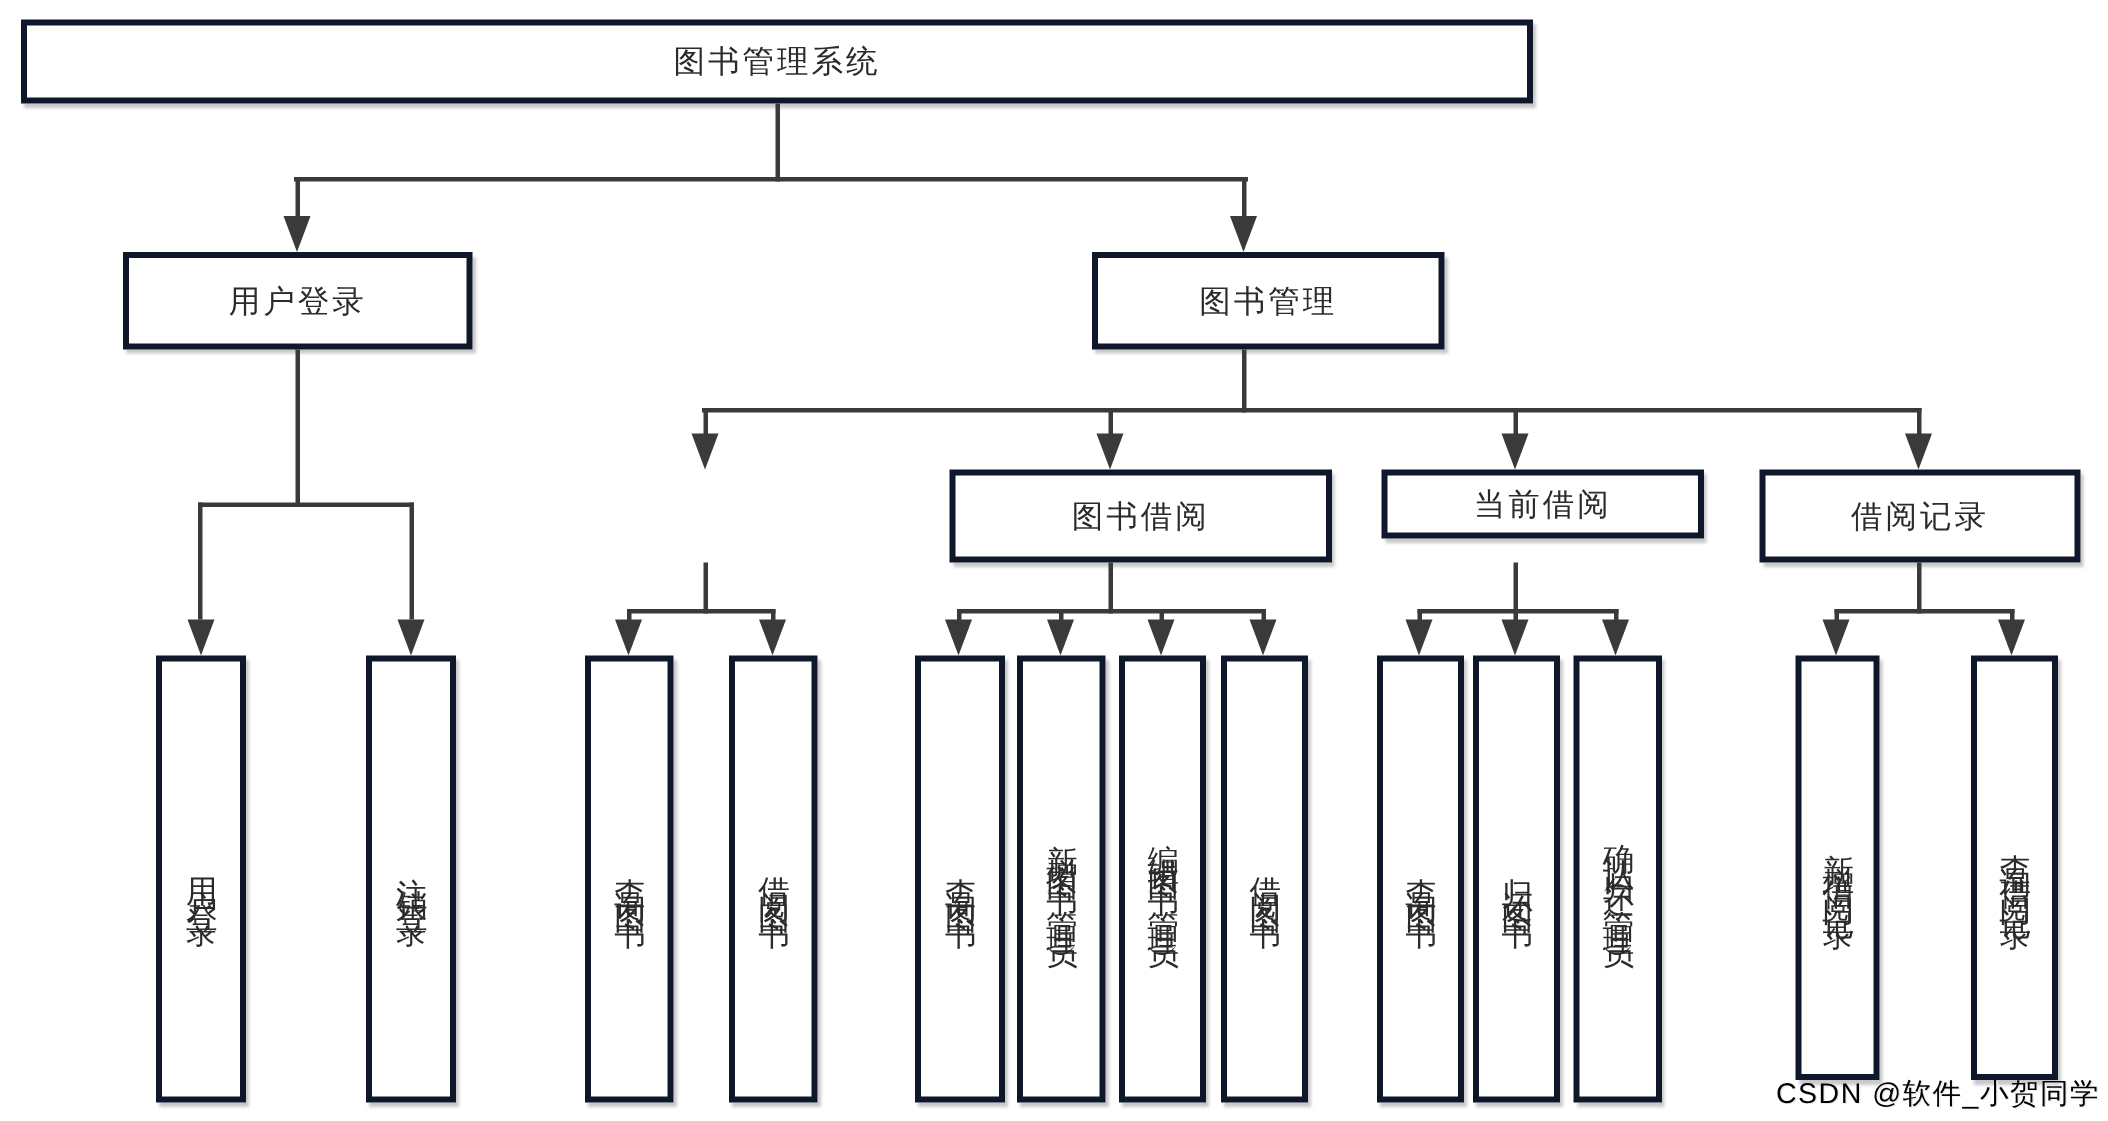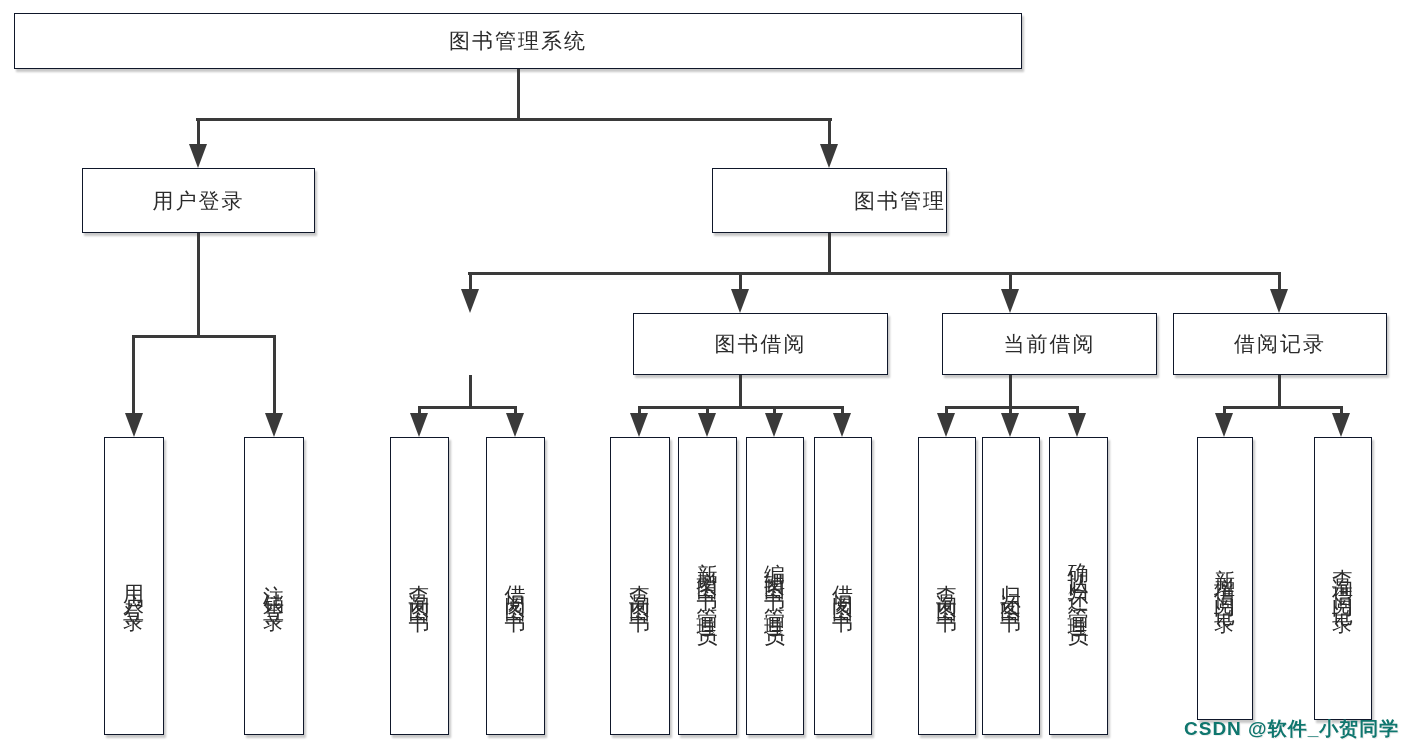--- a/index.html
+++ b/index.html
@@ -8,21 +8,21 @@
     width: 1405px;
     height: 747px;
     background: #ffffff;
     overflow: hidden;
     font-family: "Liberation Sans", "DejaVu Sans", sans-serif;
     color: #2b2b2b;
   }
   .box {
     position: absolute;
     box-sizing: border-box;
-    border: 1px solid #0f172a;
+    border: 4px solid #0f172a;
     background: #ffffff;
     box-shadow: 2px 3px 2px rgba(0,0,0,0.22);
     display: flex;
     align-items: center;
     justify-content: center;
     font-size: 21px;
     letter-spacing: 2px;
     color: #2b2b2b;
   }
   .vbox span {
@@ -43,25 +43,24 @@
     height: 0;
     border-left: 9px solid transparent;
     border-right: 9px solid transparent;
     border-top: 24px solid #3a3a3a;
   }
   .watermark {
     position: absolute;
     left: 1184px;
     top: 716px;
     font-size: 19px;
-    color: #0f766e;
+    color: #000000;
     text-shadow: 1px 1px 0 #ededed;
     white-space: nowrap;
     letter-spacing: 1px;
-    font-weight: bold;
   }
 </style>
 </head>
 <body>
 
 <div id="stage">
 
   <div class="box" style="left:14px; top:13px; width:1008px; height:56px;">
     <span>图书管理系统</span>
   </div>
@@ -71,21 +70,21 @@
     <div class="hline" style="left:196px; top:118px; width:636px;"></div>
     <div class="vline" style="left:197px; top:118px; height:38px;"></div>
     <div class="arrowhead" style="left:189px; top:144px;"></div>
     <div class="vline" style="left:828px; top:118px; height:38px;"></div>
     <div class="arrowhead" style="left:820px; top:144px;"></div>
   </div>
 
   <div class="box" style="left:82px; top:168px; width:233px; height:65px;">
     <span>用户登录</span>
   </div>
-  <div class="box" style="left:712px; top:168px; width:235px; height:65px;justify-content:flex-end;">
+  <div class="box" style="left:728px; top:168px; width:235px; height:65px;">
     <span>图书管理</span>
   </div>
 
   <div>
     <div class="vline" style="left:197px; top:233px; height:105px;"></div>
     <div class="hline" style="left:132px; top:335px; width:144px;"></div>
     <div class="vline" style="left:132px; top:335px; height:78px;"></div>
     <div class="arrowhead" style="left:125px; top:413px;"></div>
     <div class="vline" style="left:273px; top:335px; height:78px;"></div>
     <div class="arrowhead" style="left:265px; top:413px;"></div>
@@ -100,21 +99,21 @@
     <div class="arrowhead" style="left:731px; top:289px;"></div>
     <div class="vline" style="left:1009px; top:272px; height:20px;"></div>
     <div class="arrowhead" style="left:1001px; top:289px;"></div>
     <div class="vline" style="left:1278px; top:272px; height:20px;"></div>
     <div class="arrowhead" style="left:1270px; top:289px;"></div>
   </div>
 
   <div class="box" style="left:633px; top:313px; width:255px; height:62px;">
     <span>图书借阅</span>
   </div>
-  <div class="box" style="left:942px; top:313px; width:215px; height:62px;">
+  <div class="box" style="left:921px; top:313px; width:215px; height:46px;">
     <span>当前借阅</span>
   </div>
   <div class="box" style="left:1173px; top:313px; width:214px; height:62px;">
     <span>借阅记录</span>
   </div>
 
   <div>
     <div class="vline" style="left:469px; top:375px; height:34px;"></div>
     <div class="hline" style="left:418px; top:406px; width:99px;"></div>
     <div class="vline" style="left:418px; top:406px; height:12px;"></div>

